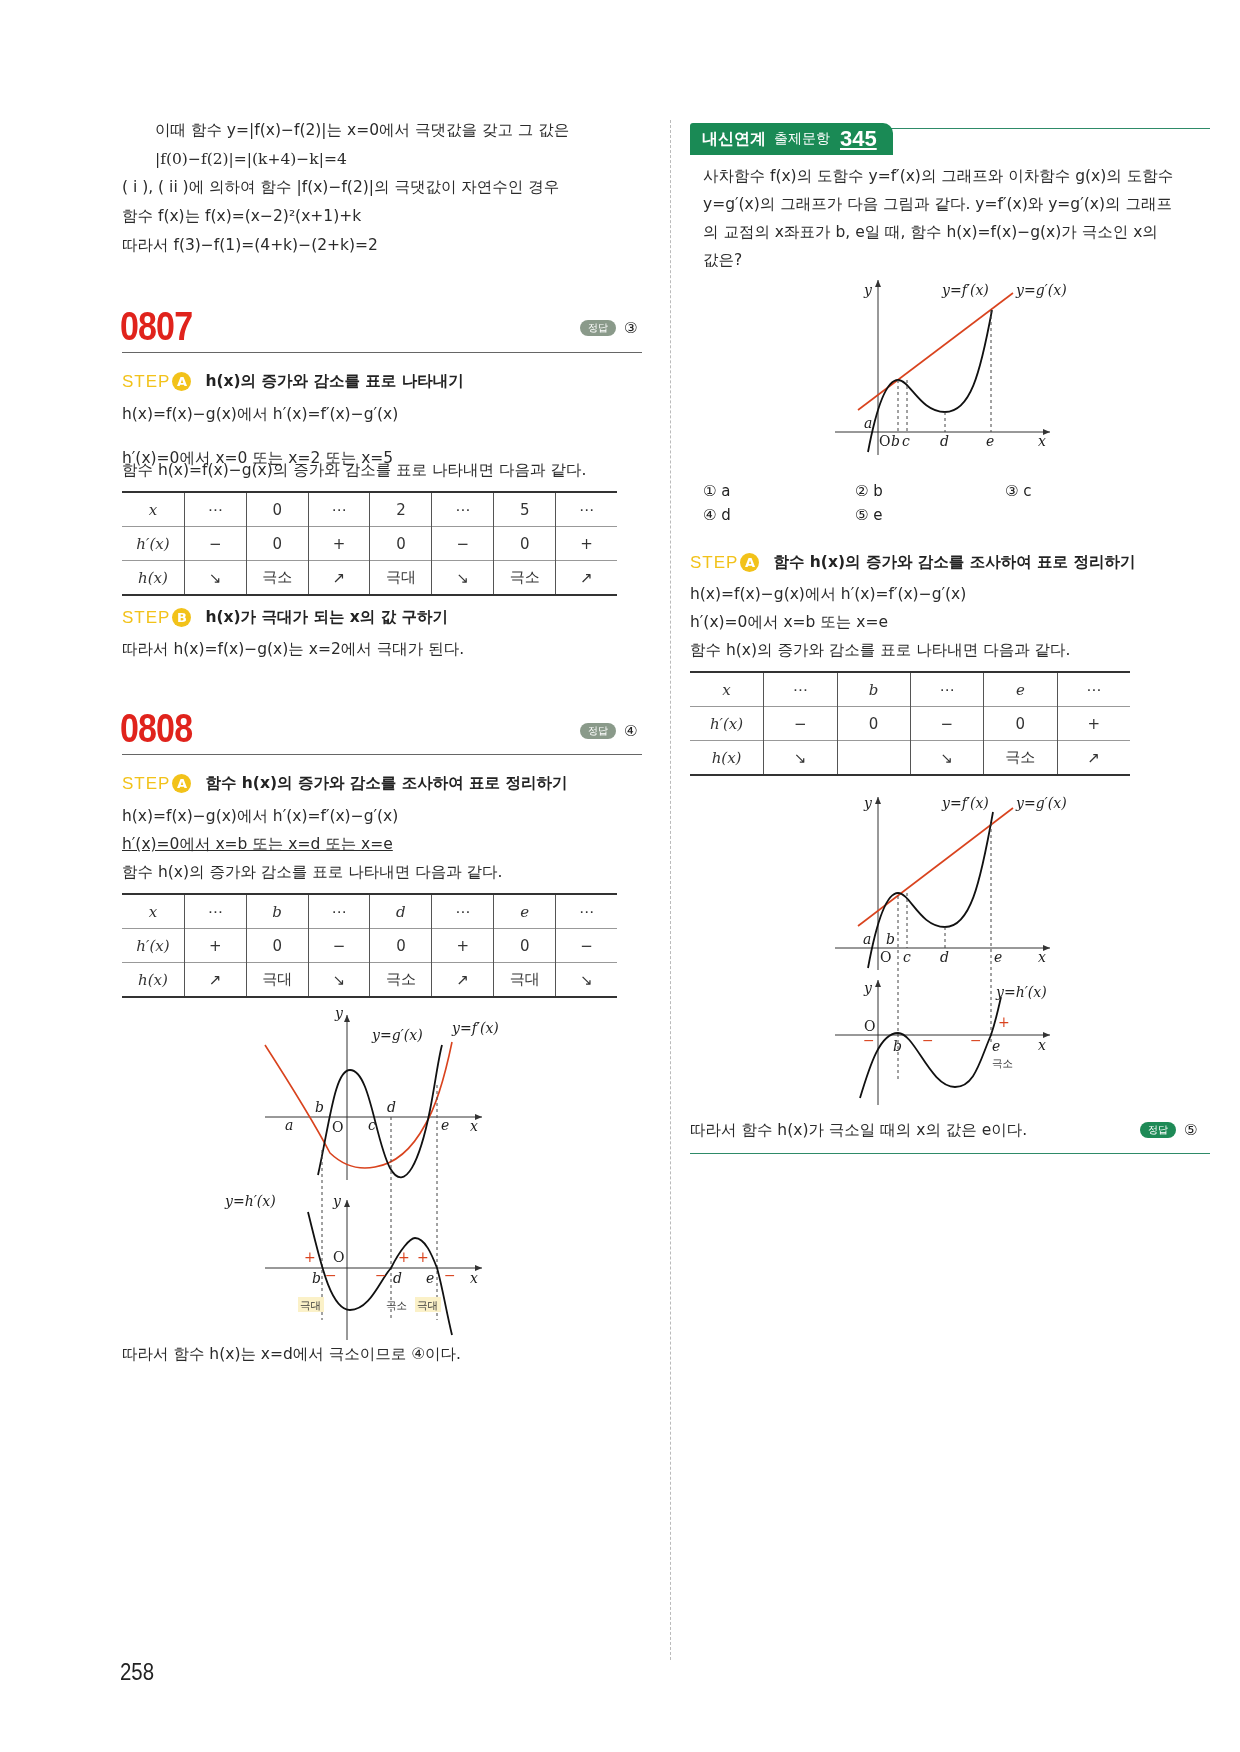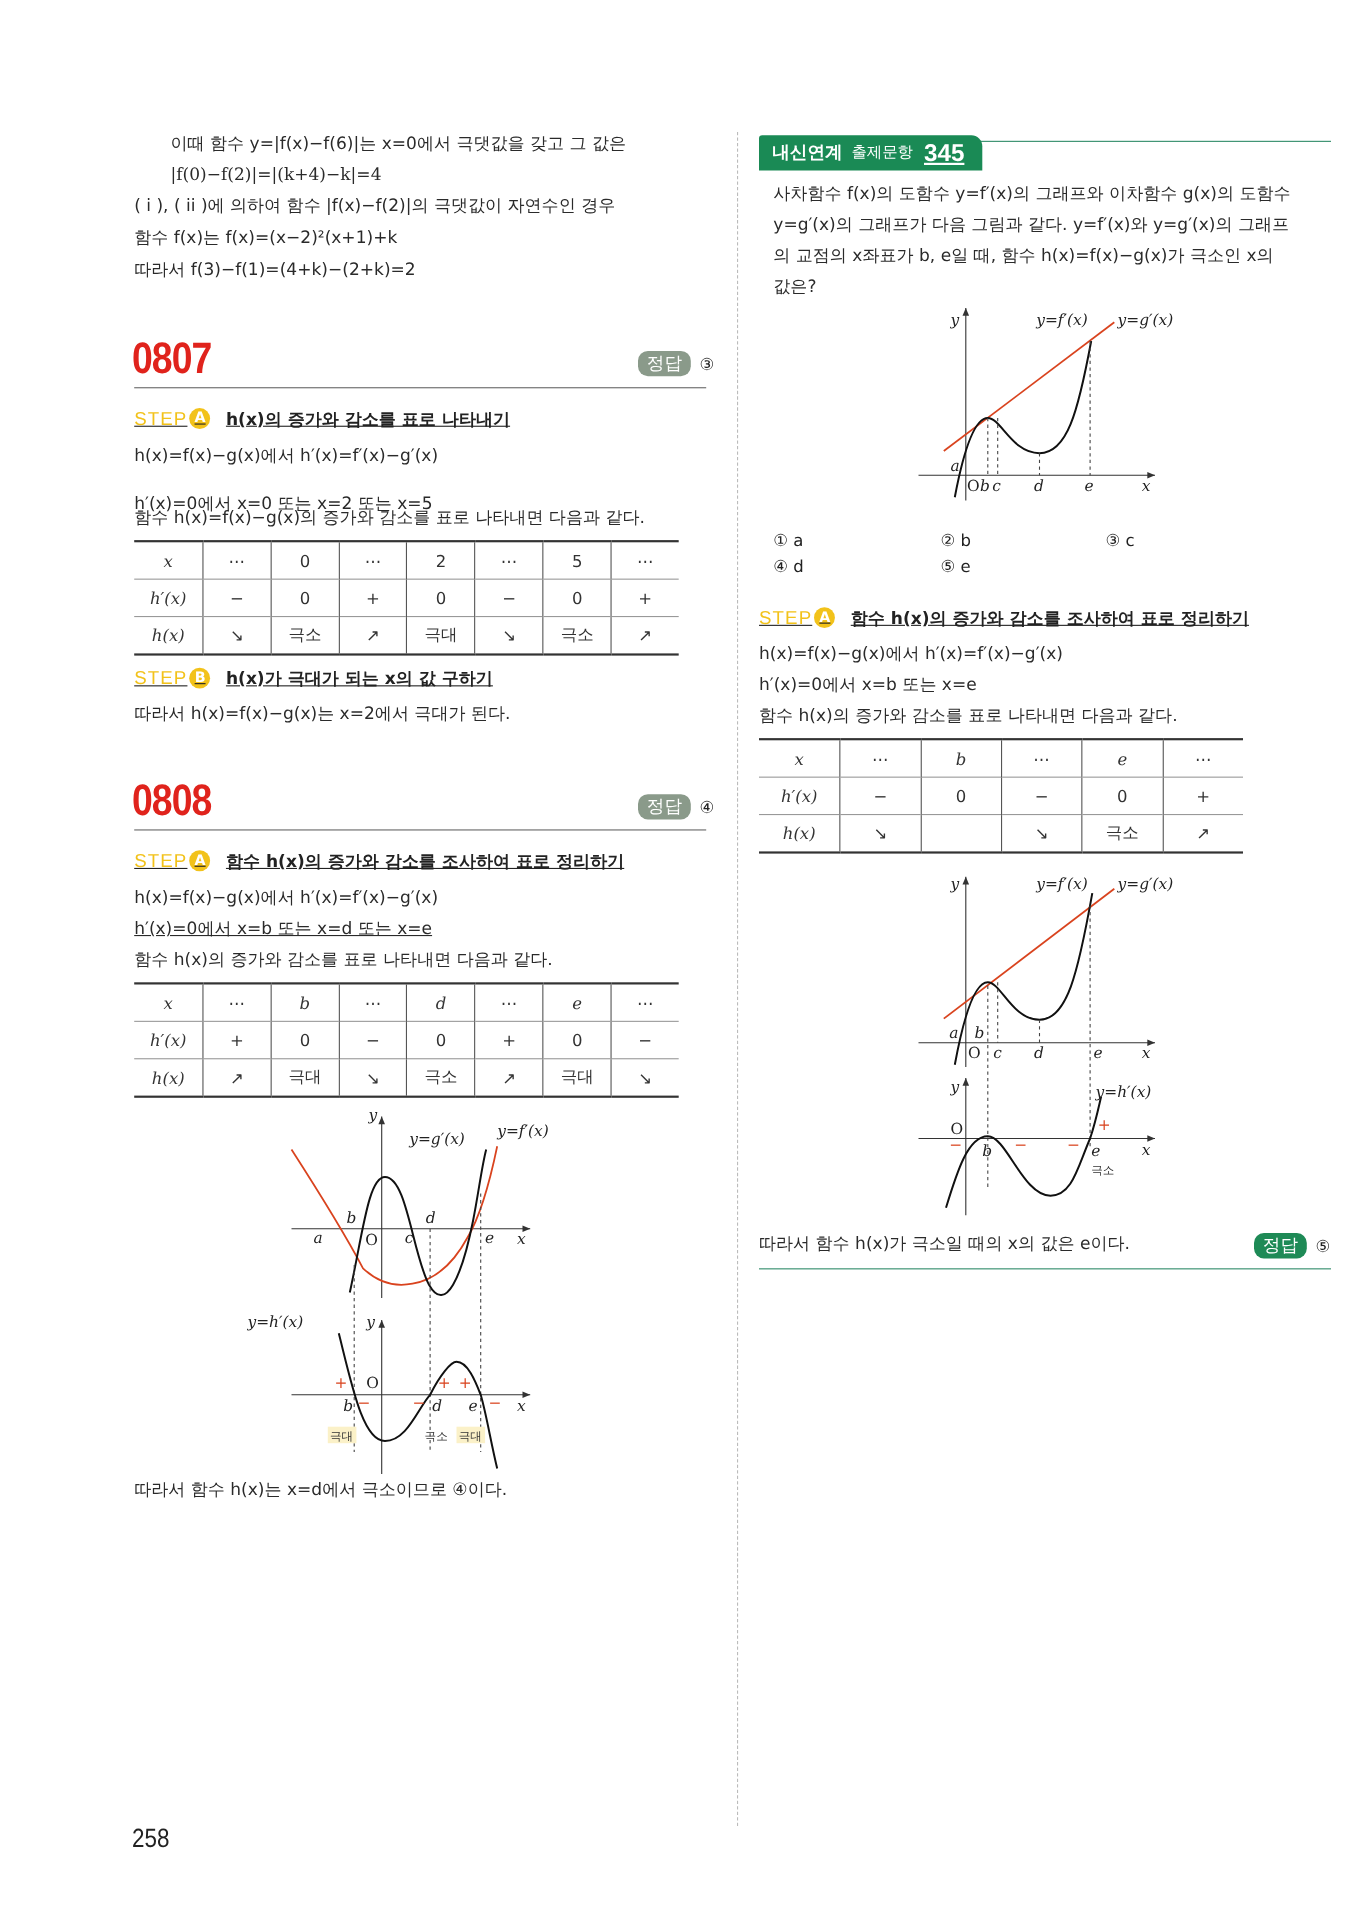--- a/index.html
+++ b/index.html
@@ -7,23 +7,23 @@
          font-family:"DejaVu Sans","Liberation Sans",sans-serif; color:#222; }
   .math { font-family:"DejaVu Serif","Liberation Serif",serif; font-style:italic; }
   .abs { position:absolute; }
   .line { position:absolute; font-size:15.5px; line-height:20px; white-space:nowrap; color:#2a2a2a; }
   .divider-v { position:absolute; left:670px; top:120px; height:1540px; border-left:1px dashed #bbb; }
   .prob-num { position:absolute; font-family:"Liberation Sans",sans-serif; font-weight:bold;
               font-size:40px; color:#e0231c; letter-spacing:-1px; transform:scaleX(0.85); transform-origin:left; }
   .rule { position:absolute; height:0; border-top:1.5px solid #666; }
   .rule-green { position:absolute; height:0; border-top:1.5px solid #2e8b68; }
   .answer { position:absolute; display:flex; align-items:center; gap:8px; font-size:15px; }
-  .answer .pill { background:#8a9a8a; color:#fff; border-radius:9px; padding:1px 8px; font-size:16px; }
+  .answer .pill { background:#8a9a8a; color:#fff; border-radius:9px; padding:1px 8px; font-size:10px; }
   .answer .pill.green { background:#1e8a56; }
-  .step { position:absolute; display:flex; align-items:flex-start; font-size:15.5px; font-weight:bold; color:#222; white-space:nowrap;text-decoration:underline; }
+  .step { position:absolute; display:flex; align-items:center; font-size:15.5px; font-weight:bold; color:#222; white-space:nowrap; }
   .step .tag { color:#f2c21a; font-weight:normal; font-family:"Liberation Sans",sans-serif; font-size:17px; letter-spacing:1px; }
   .step .circ { display:inline-block; width:19px; height:19px; border-radius:50%; background:#f2c21a; color:#fff;
                 font-size:13px; text-align:center; line-height:19px; margin-left:2px; margin-right:14px; font-weight:bold; }
   table.vt { position:absolute; border-collapse:collapse; font-size:15px; }
   table.vt td { border-left:1px solid #555; border-top:1px solid #999; text-align:center; height:31px; color:#333; }
   table.vt tr:first-child td { border-top:2px solid #333; }
   table.vt tr:last-child td { border-bottom:2px solid #333; }
   table.vt td:first-child { border-left:none; }
   .banner { position:absolute; left:690px; top:123px; height:32px; background:#1a8a55; color:#fff;
             display:flex; align-items:center; padding:0 16px 0 12px; font-weight:bold; font-size:16px;
@@ -33,21 +33,21 @@
   .choices { position:absolute; font-size:15px; }
   .choice { position:absolute; white-space:nowrap; }
   .pagenum { position:absolute; left:120px; top:1658px; font-size:24px; font-family:"Liberation Sans",sans-serif; transform:scaleX(0.85); transform-origin:left; }
   svg text { font-family:"DejaVu Serif","Liberation Serif",serif; }
 </style>
 </head>
 <body>
 
 <div class="divider-v"></div>
 
-<div class="line" style="left:155px; top:120px;">이때 함수 y=|f(x)−f(6)|는 x=0에서 극댓값을 갖고 그 값은</div>
+<div class="line" style="left:155px; top:120px;">이때 함수 y=|f(x)−f(2)|는 x=0에서 극댓값을 갖고 그 값은</div>
 <div class="line math" style="left:155px; top:149px; font-style:normal;">|f(0)−f(2)|=|(k+4)−k|=4</div>
 <div class="line" style="left:122px; top:177px;">( i ), ( ii )에 의하여 함수 |f(x)−f(2)|의 극댓값이 자연수인 경우</div>
 <div class="line" style="left:122px; top:206px;">함수 f(x)는 f(x)=(x−2)²(x+1)+k</div>
 <div class="line" style="left:122px; top:235px;text-align:center;">따라서 f(3)−f(1)=(4+k)−(2+k)=2</div>
 
 <div class="prob-num" style="left:120px; top:304px;">0807</div>
 <div class="answer" style="left:580px; top:319px;">
   <span class="pill">정답</span>
   <span>③</span>
 </div>

